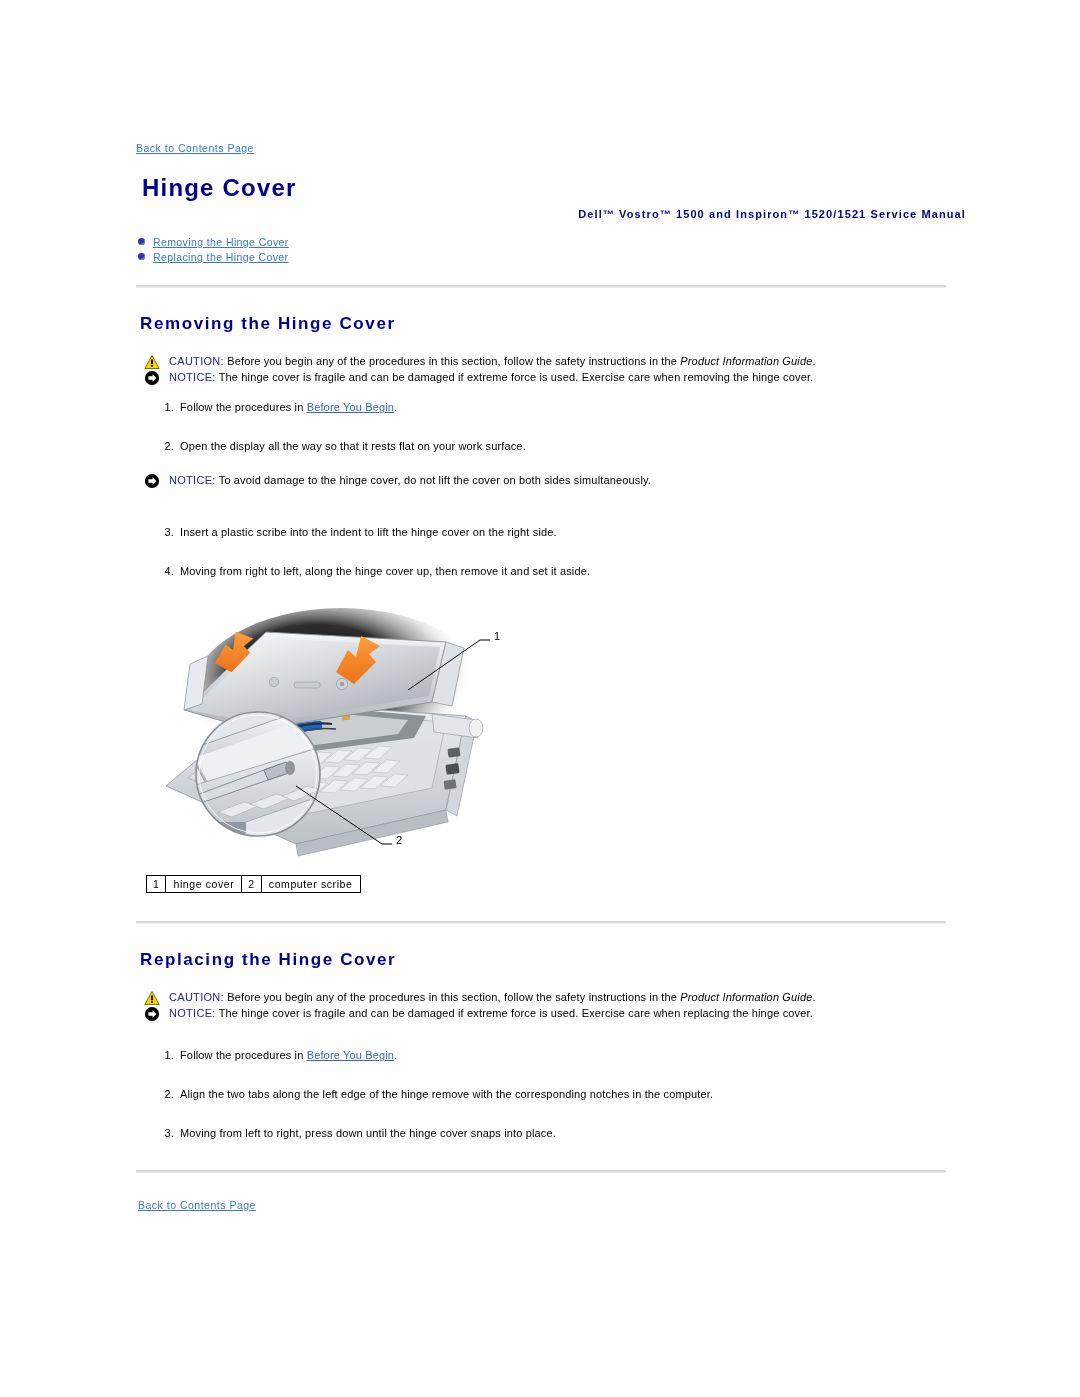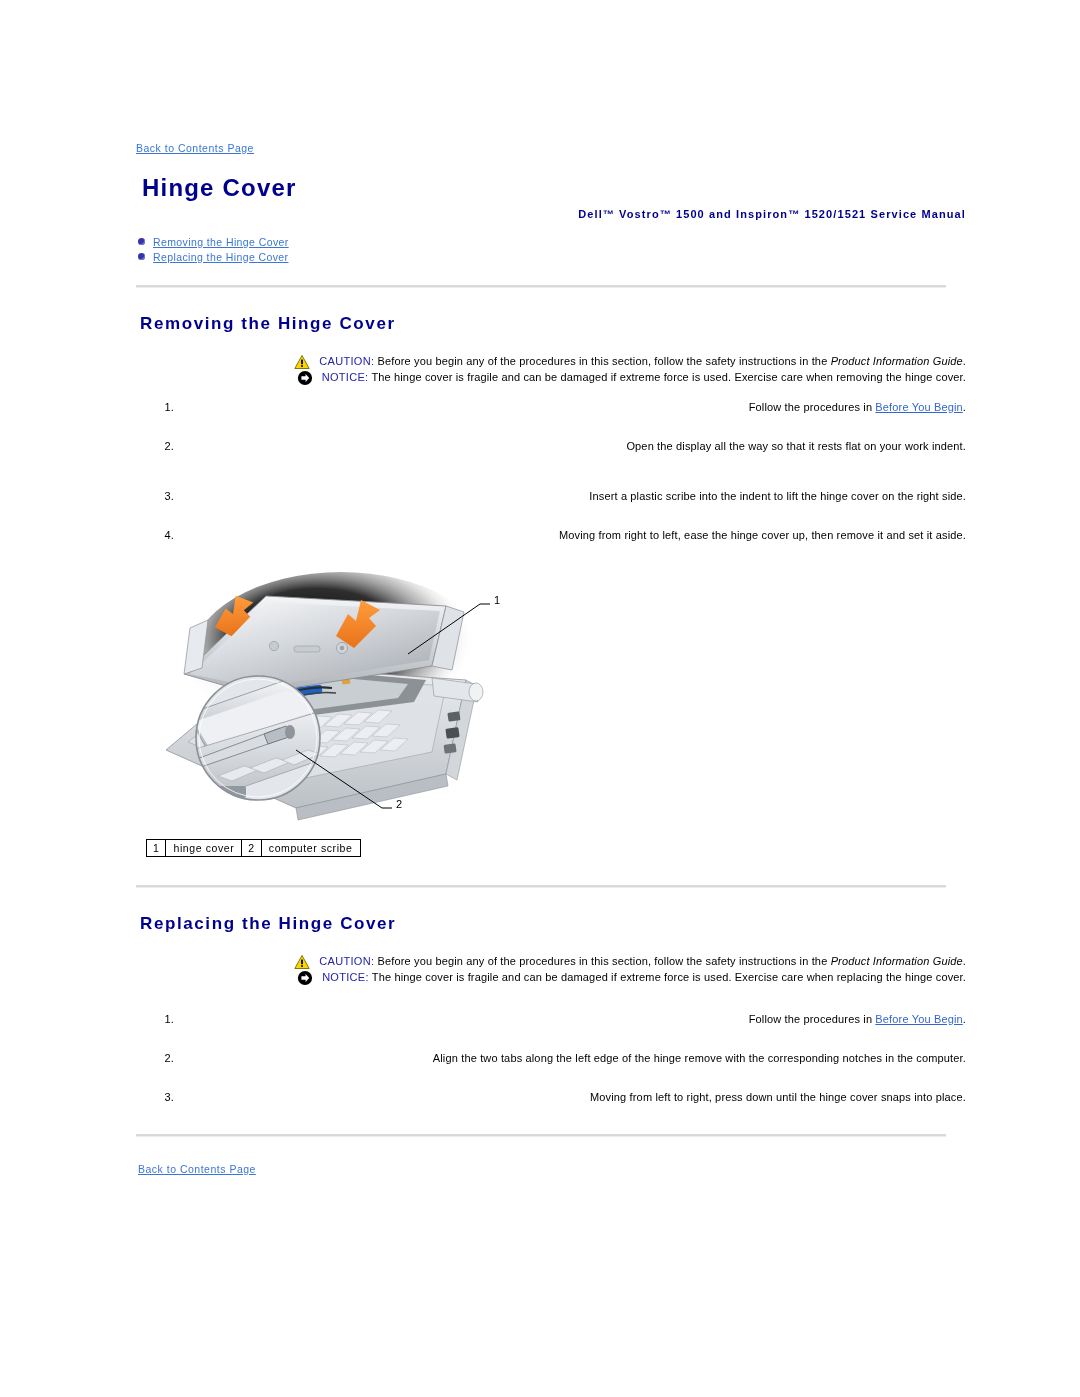--- a/index.html
+++ b/index.html
@@ -102,21 +102,20 @@
     color: #00008f;
     letter-spacing: 1.6px;
     margin: 26px 0 0 4px;
   }
 
   
   .alert {
     display: flex;
     align-items: flex-start;
     margin: 20px 0 0 8px;
-    justify-content: flex-end;
   }
   .alert.tight { margin-top: 0; }
   .alert-icon {
     width: 16px;
     height: 16px;
     flex: none;
     margin-right: 9px;
     margin-top: 0px;
   }
   .alert-text {
@@ -138,21 +137,20 @@
     list-style: none;
     counter-reset: stepc;
   }
   ol.steps > li {
     position: relative;
     font-size: 11px;
     line-height: 14px;
     letter-spacing: 0.15px;
     margin-bottom: 25px;
     padding-left: 24px;
-    text-align: right;
   }
   ol.steps > li:before {
     counter-increment: stepc;
     content: counter(stepc) ".";
     position: absolute;
     left: 0;
     top: 0;
     width: 18px;
     text-align: right;
     font-size: 11px;
@@ -246,28 +244,37 @@
           <circle cx="8" cy="8" r="7.1" fill="#000000"></circle>
           <polygon points="4.4,6.2 8.6,6.2 8.6,4.1 12.2,8 8.6,11.9 8.6,9.8 4.4,9.8" fill="#ffffff"></polygon>
         </svg>
       </span>
       <span class="alert-text"><span class="alert-label">NOTICE:</span><span> The hinge cover is fragile and can be damaged if extreme force is used. Exercise care when removing the hinge cover.</span></span>
     </div>
 
     
     <ol class="steps">
       <li><span>Follow the procedures in </span><a class="link" href="#">Before You Begin</a><span>.</span></li>
-      <li class="nomargin"><span>Open the display all the way so that it rests flat on your work indent.</span></li>
+      <li class="nomargin"><span>Open the display all the way so that it rests flat on your work surface.</span></li>
     </ol>
 
+    <div class="alert">
+      <span class="alert-icon">
+        <svg viewBox="0 0 16 16" width="16" height="16">
+          <circle cx="8" cy="8" r="7.1" fill="#000000"></circle>
+          <polygon points="4.4,6.2 8.6,6.2 8.6,4.1 12.2,8 8.6,11.9 8.6,9.8 4.4,9.8" fill="#ffffff"></polygon>
+        </svg>
+      </span>
+      <span class="alert-text"><span class="alert-label">NOTICE:</span><span> To avoid damage to the hinge cover, do not lift the cover on both sides simultaneously.</span></span>
+    </div>
 
     
     <ol class="steps" style="counter-reset: stepc 2; margin-top:36px;">
       <li><span>Insert a plastic scribe into the indent to lift the hinge cover on the right side.</span></li>
-      <li class="nomargin"><span>Moving from right to left, ease the hinge cover up, then remove it and set it aside.</span></li>
+      <li class="nomargin"><span>Moving from right to left, along the hinge cover up, then remove it and set it aside.</span></li>
     </ol>
 
     
     <div class="figure">
       <svg class="fig-canvas" viewBox="0 0 370 265">
         <defs>
           <radialGradient id="shadowBlob" cx="42%" cy="38%" r="52%">
             <stop offset="0%" stop-color="#000000" stop-opacity="1"></stop>
             <stop offset="55%" stop-color="#1c1c1c" stop-opacity="0.92"></stop>
             <stop offset="80%" stop-color="#8a8a8a" stop-opacity="0.45"></stop>

